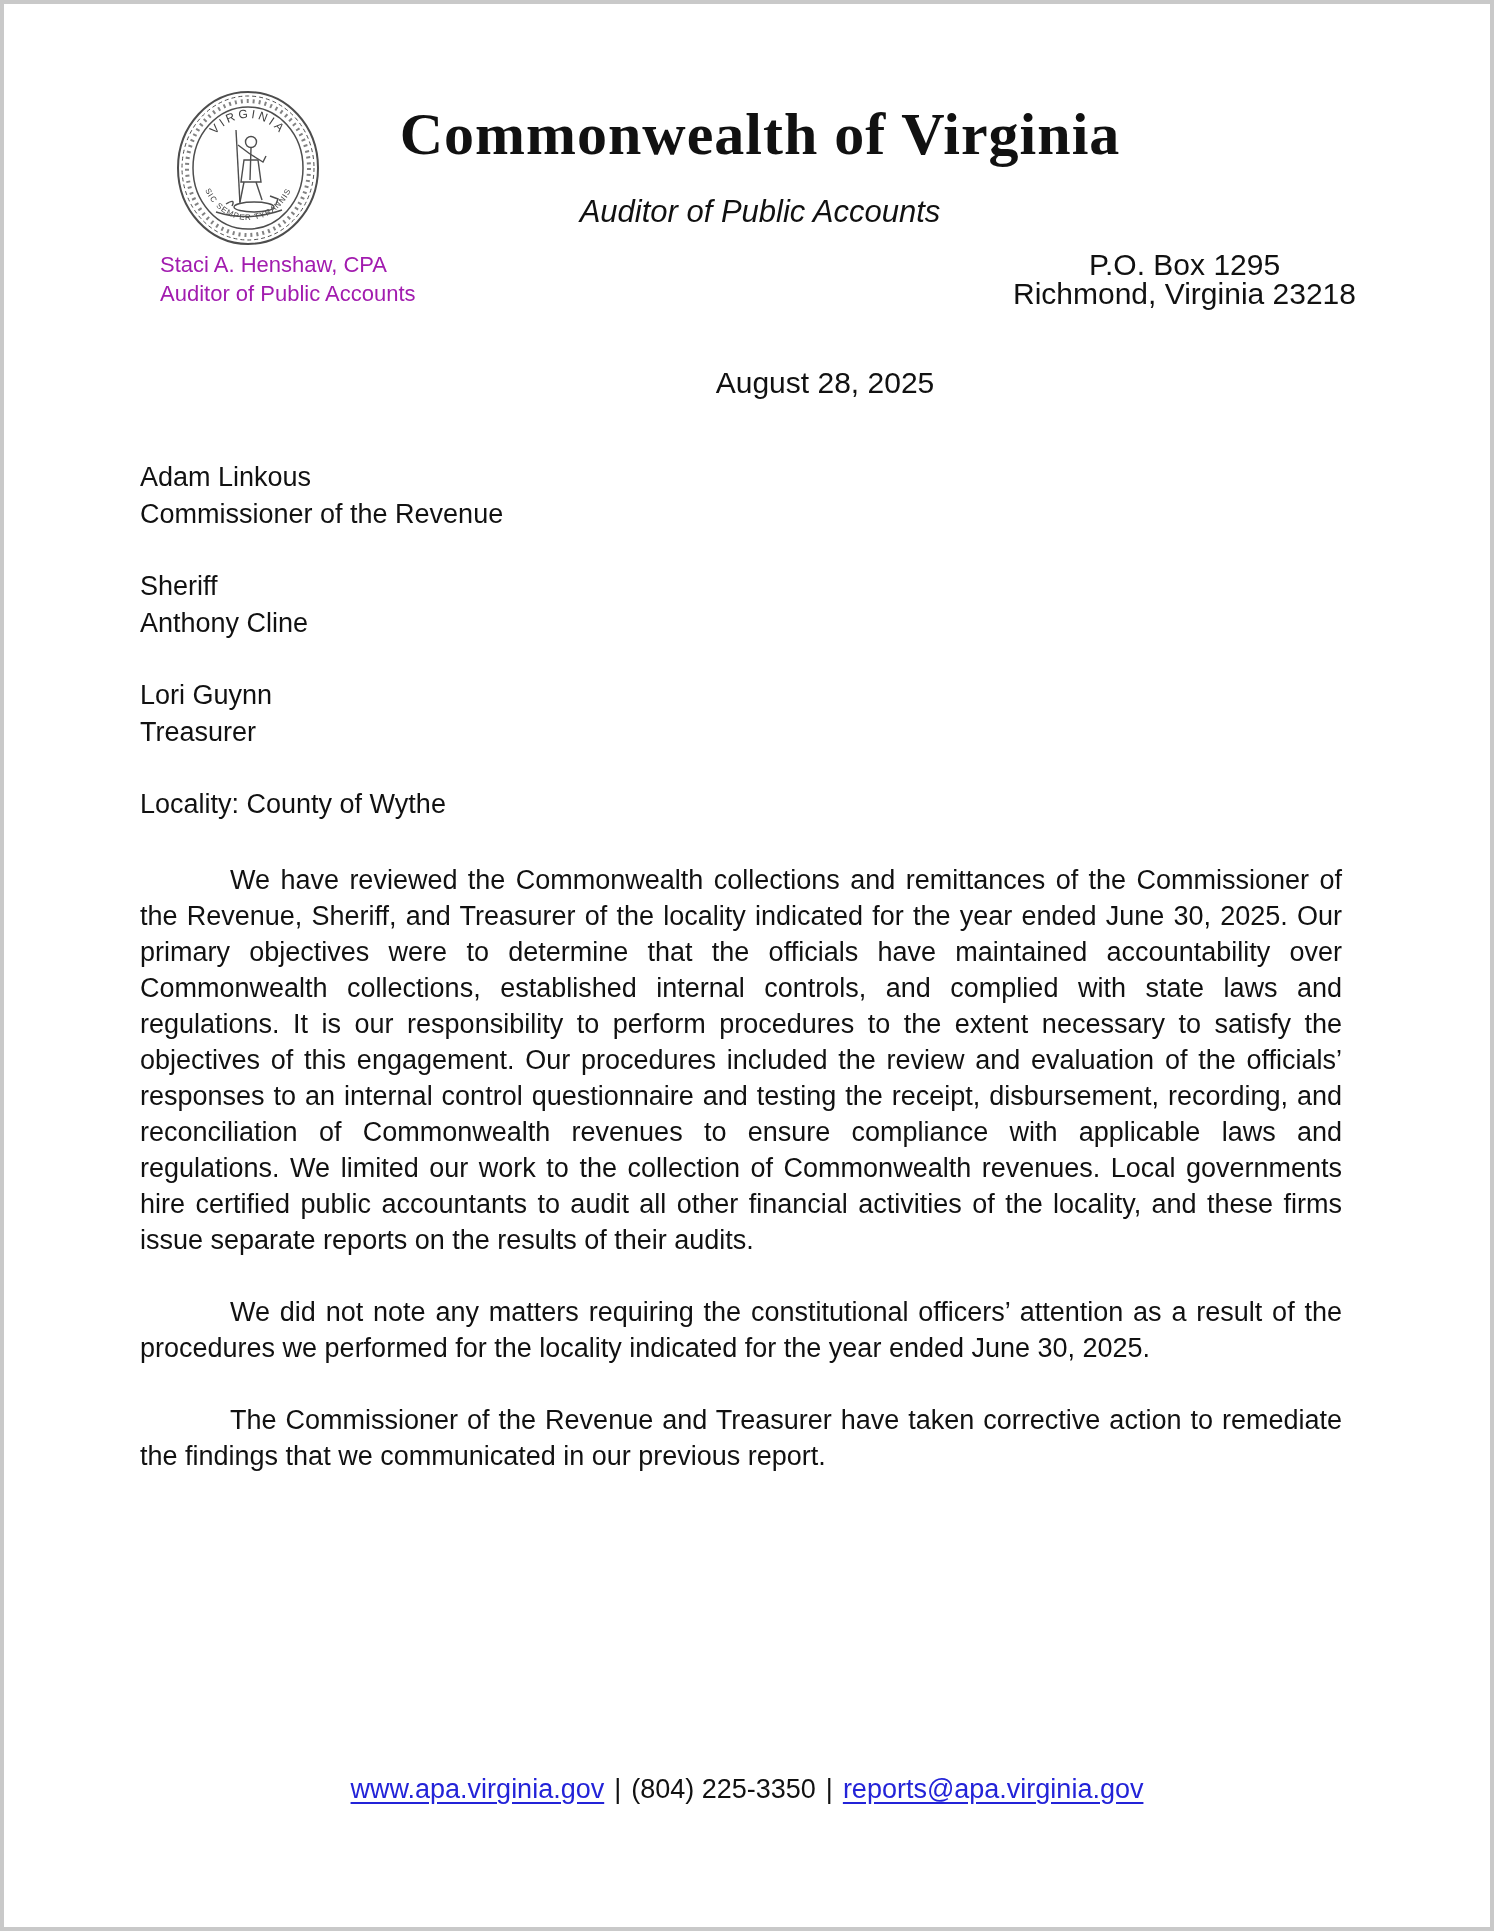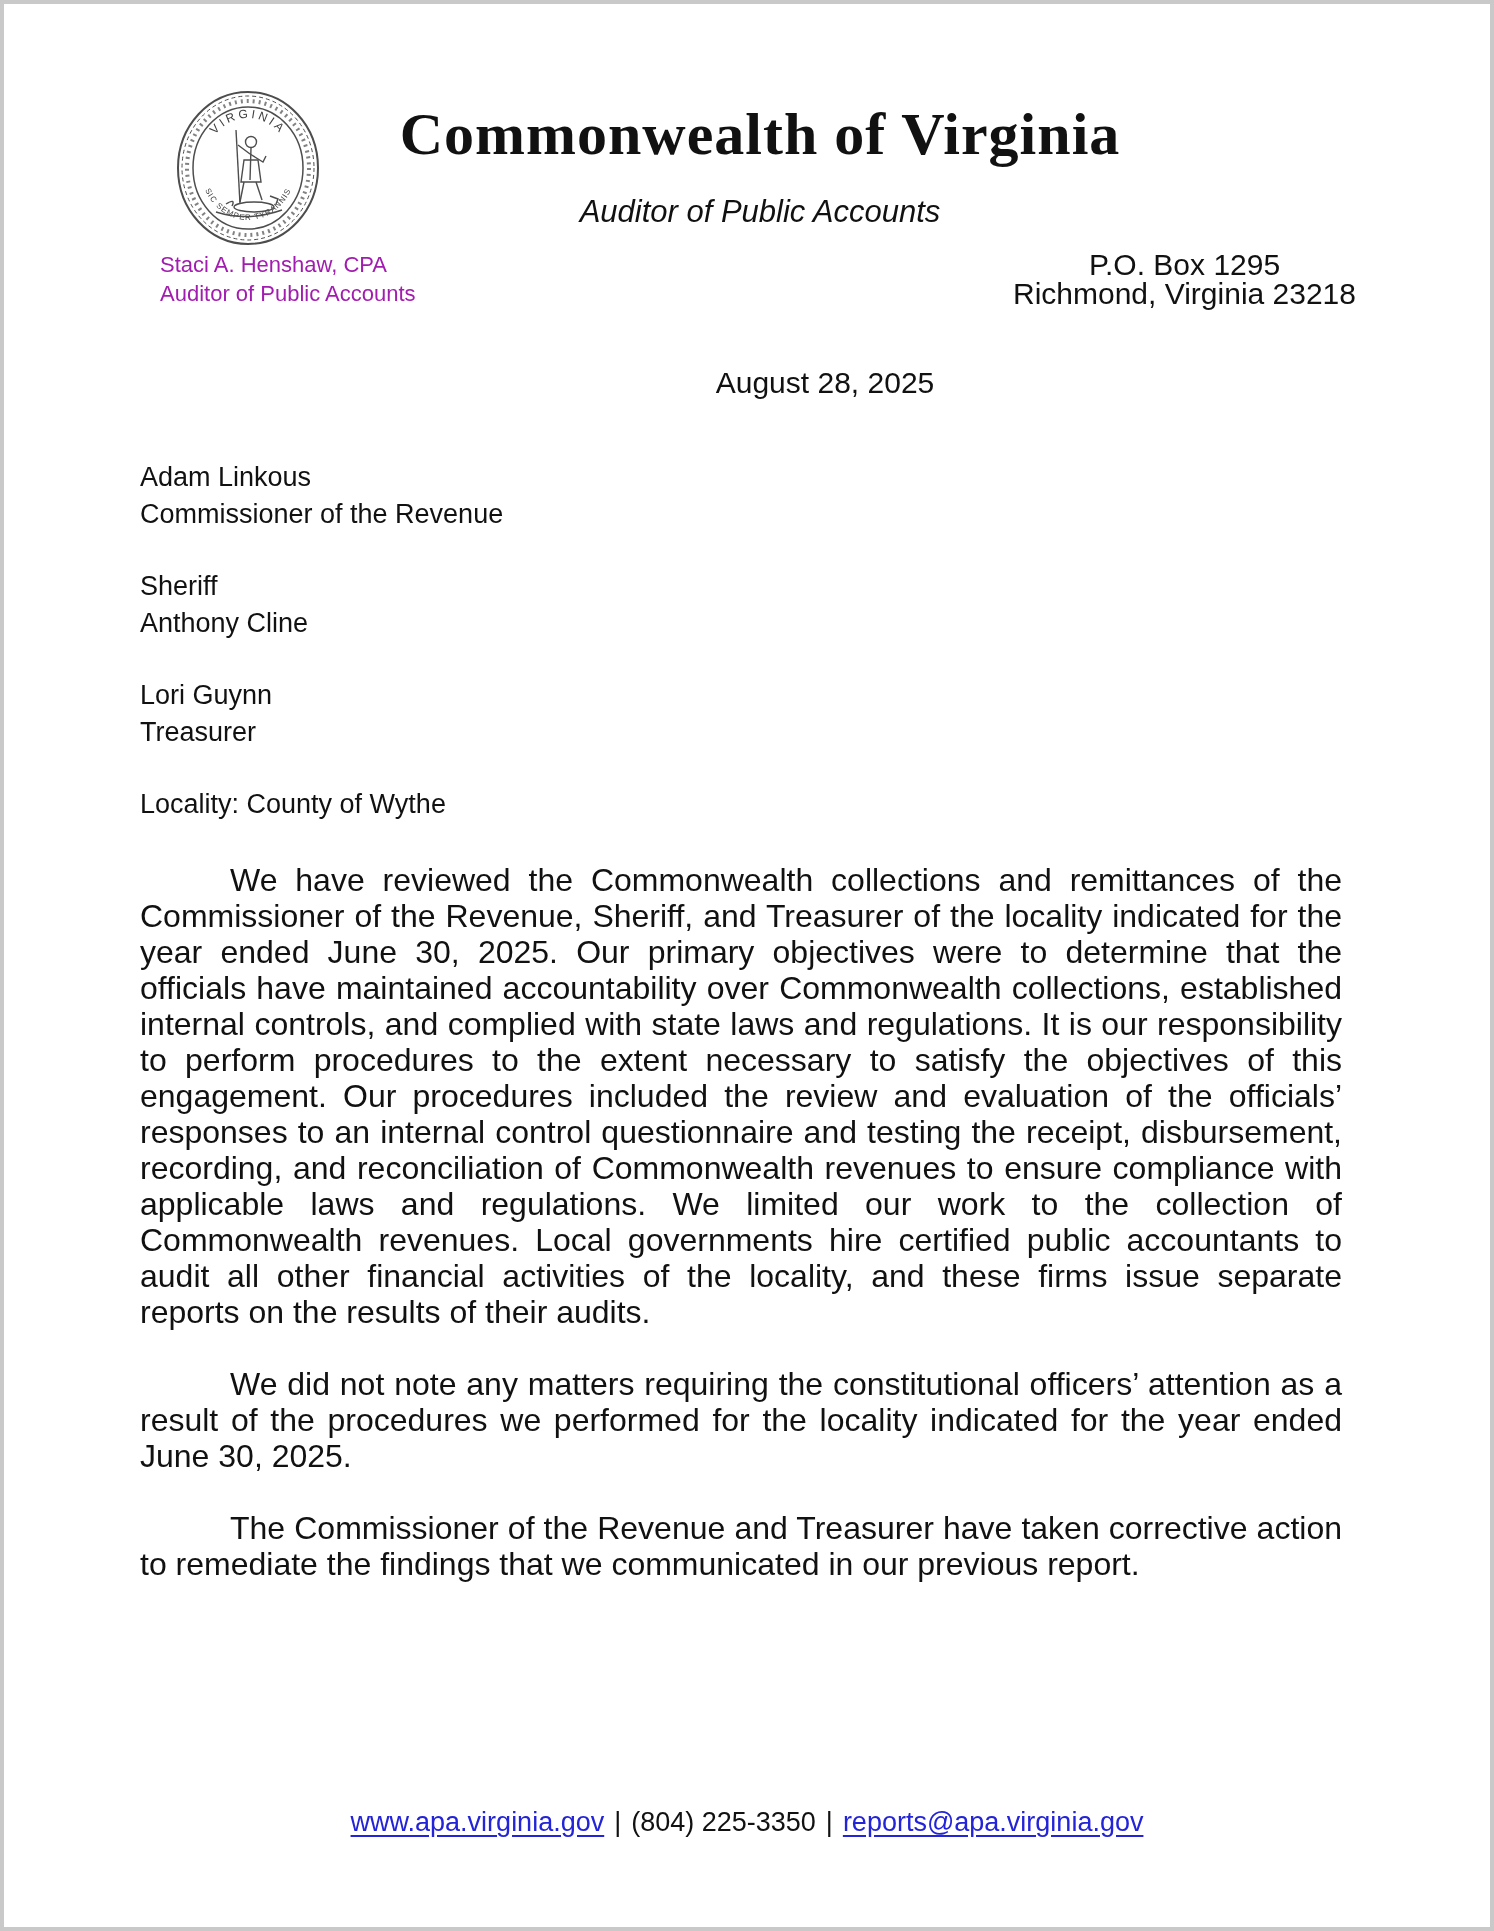--- a/index.html
+++ b/index.html
@@ -50,32 +50,32 @@
     font-size:30px; color:#111;
   }
   .recipients {
     position:absolute; left:136px; top:455px;
     font-size:27px; line-height:37px; color:#111;
   }
   .recip { margin-bottom:35px; }
   .locality-line { margin-top:0; }
   .body-text {
     position:absolute; left:136px; right:148px; top:858px;
-    font-size:32px; line-height:36px; color:#111;
+    font-size:27px; line-height:36px; color:#111;
   }
   .body-text p {
     margin:0 0 36px 0;
     text-indent:90px;
     text-align:justify;
   }
   
   .footer {
     position:absolute; top:1770px; left:0; width:100%;
     text-align:center;
-    font-size:27px; color:#111;margin-top:33px;
+    font-size:27px; color:#111;
   }
   .footer a {
     color:#2323d8;
     text-decoration:underline;
     text-underline-offset:4px;
   }
   .footer .sep { color:#111; margin:0 10px; }
   svg .seal-stroke { fill:none; stroke:#4d4d4d; }
   svg .seal-text { fill:#3d3d3d; font-family:"Liberation Sans", sans-serif; }
 </style>

